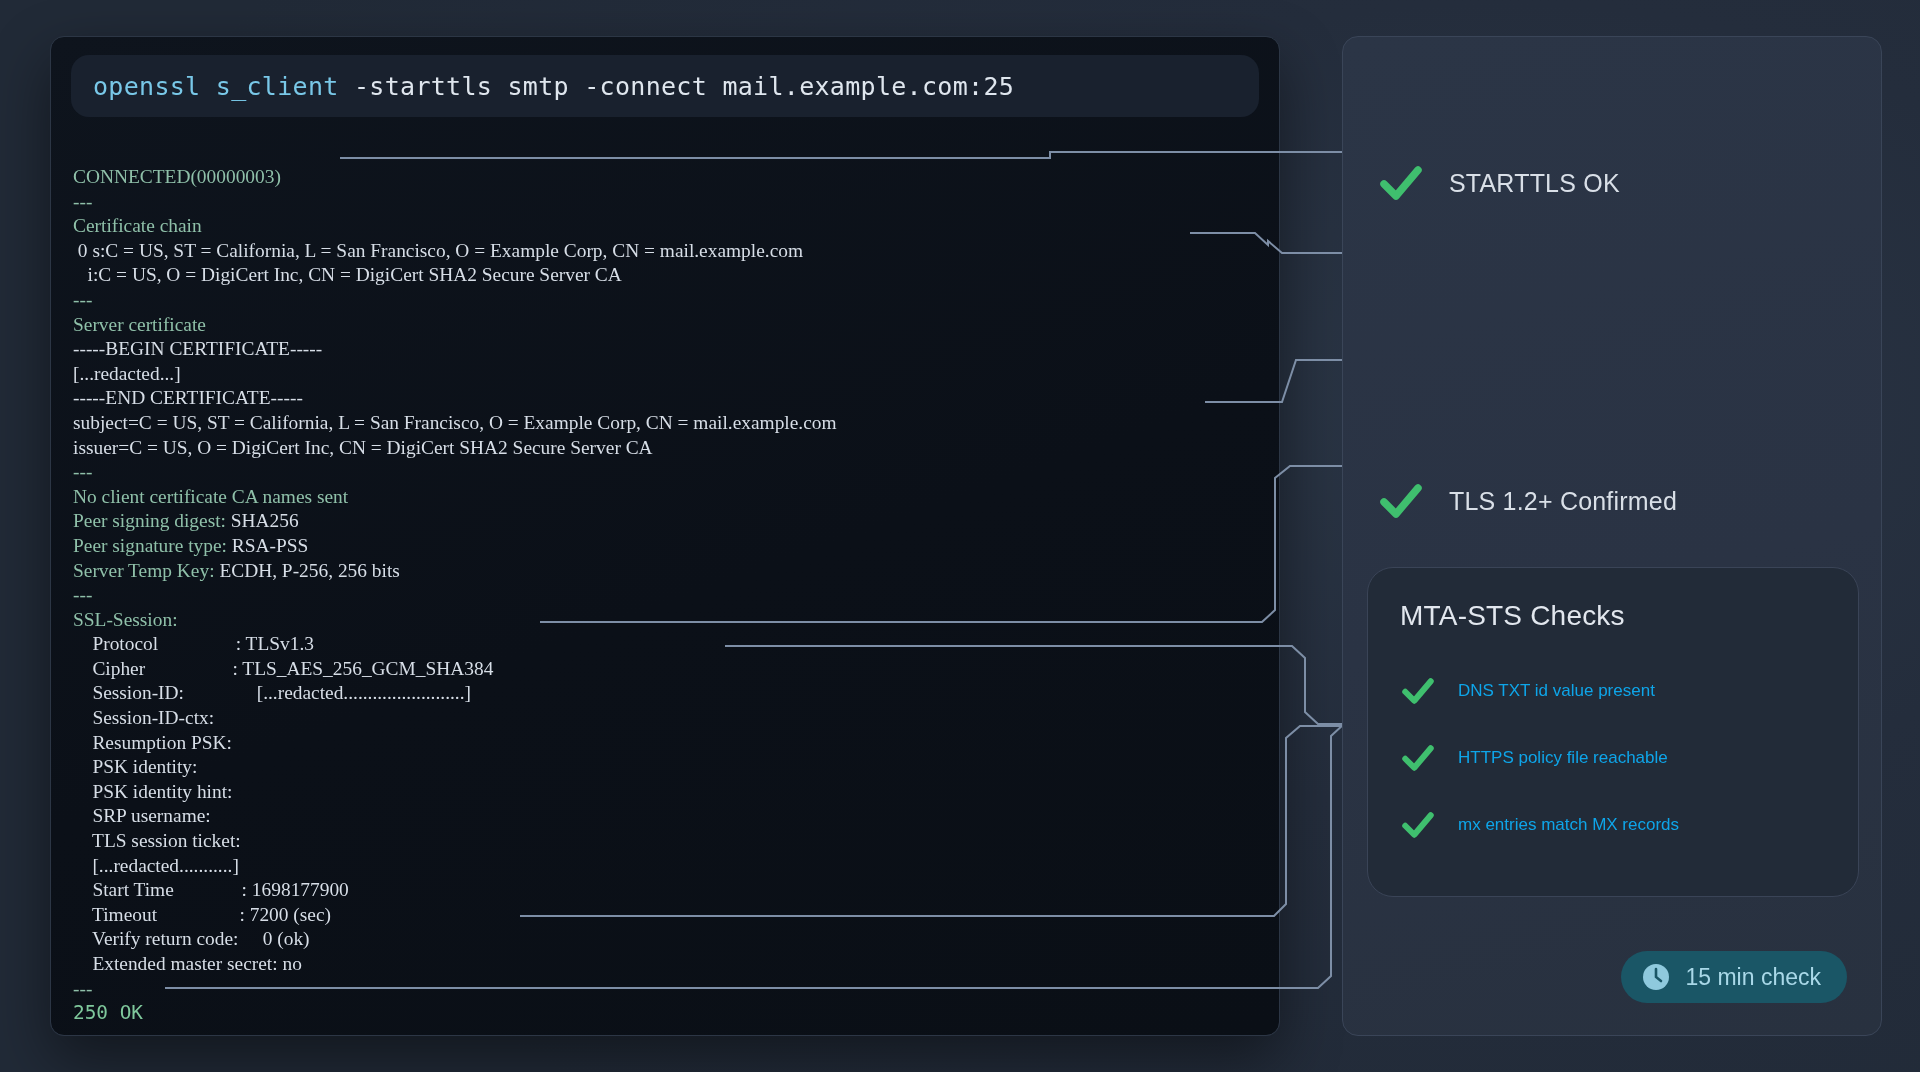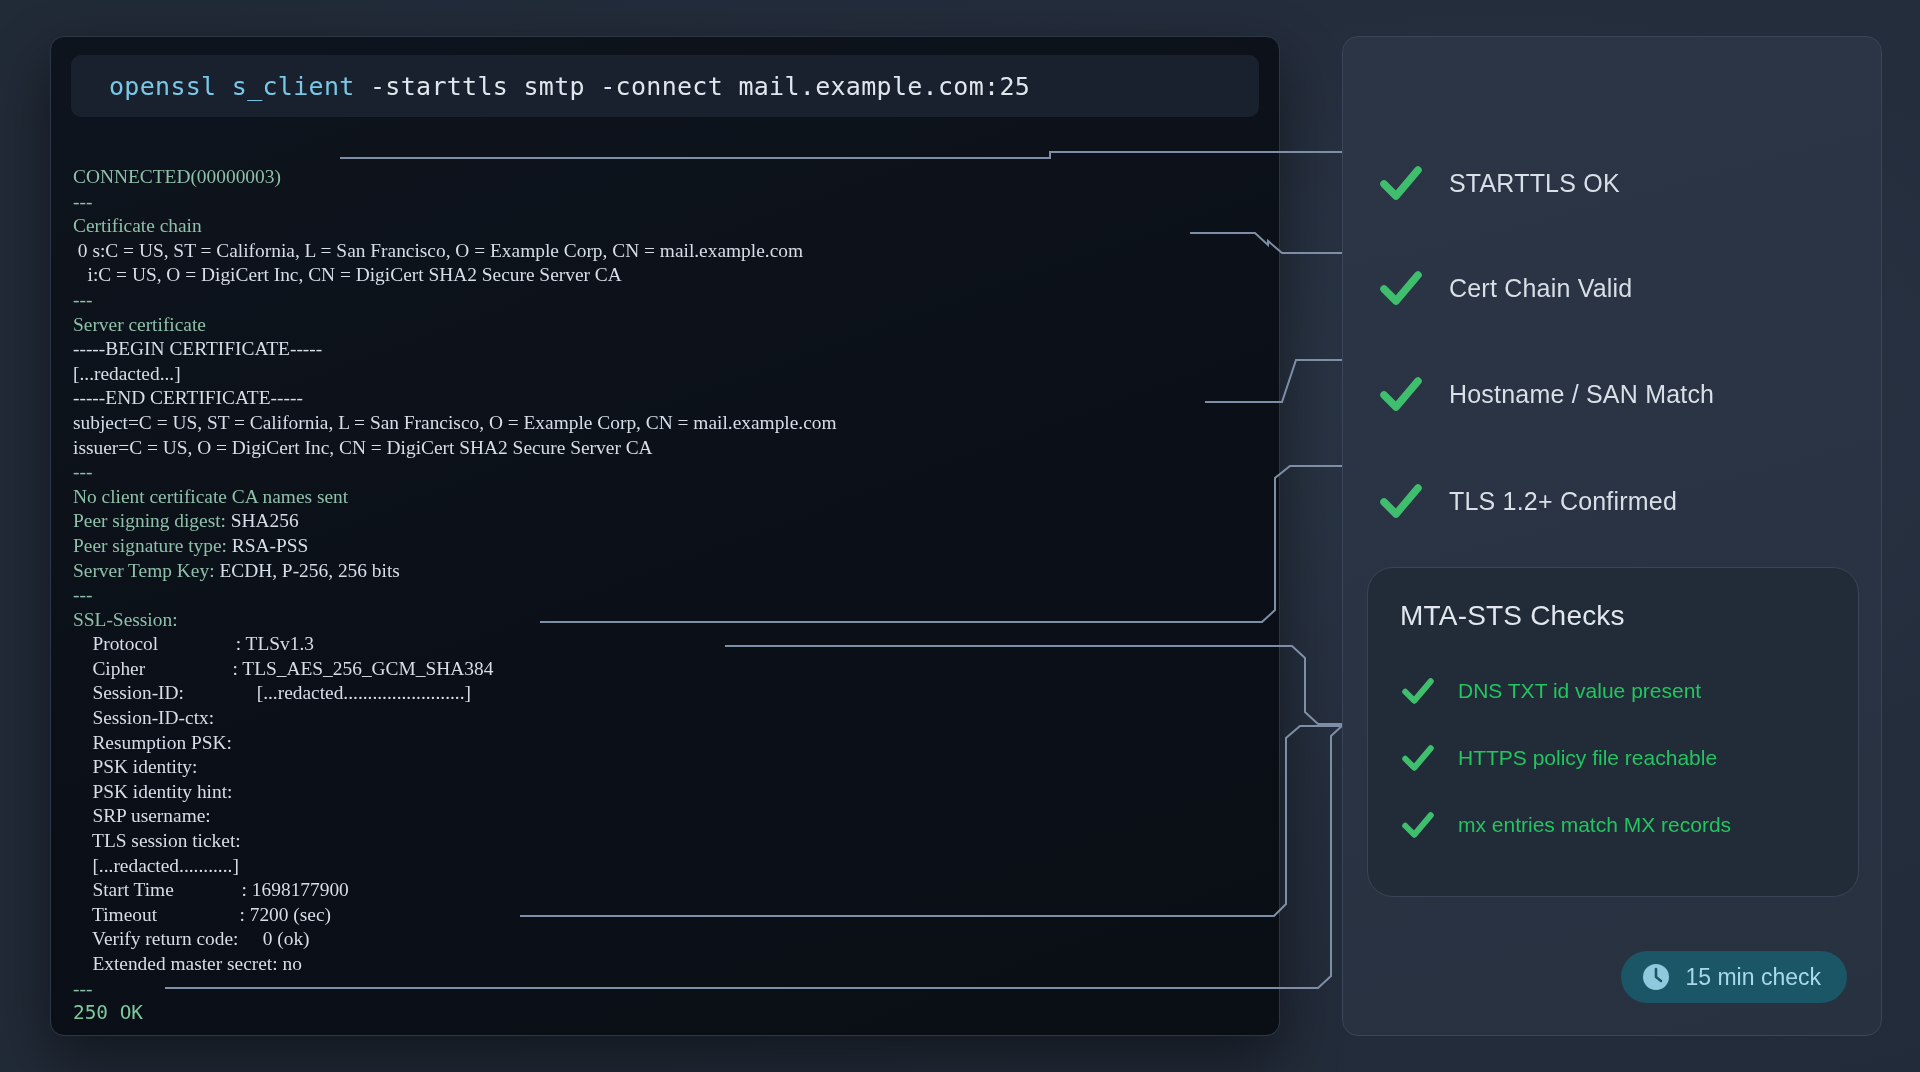--- a/index.html
+++ b/index.html
@@ -18,23 +18,23 @@
     position:absolute; left:50px; top:36px; width:1230px; height:1000px;
     background:linear-gradient(160deg,#0e141d 0%,#0b1018 55%,#0a0f16 100%);
     border:1px solid #2c3645;
     border-radius:14px;
     box-shadow:0 24px 60px rgba(0,0,0,.45);
     overflow:hidden;
   }
   #cmdbar{
     position:absolute; left:20px; top:18px; right:20px; height:62px;
     background:#19212e;
-    border-radius:10px;
+    border-radius:18px;
     display:flex; align-items:center;
-    padding:0 38px;
+    padding:0 22px;
   }
   .cmd{
     font-family:"DejaVu Sans Mono","Liberation Mono",monospace;
     font-size:25px; letter-spacing:.3px; white-space:pre;
   }
   .cmd .kw{ color:#79c8e8; }
   .cmd .rest{ color:#dfe6ee; }
 
   #termbody{
     position:absolute; left:22px; top:128px; right:14px; bottom:10px;
@@ -72,21 +72,21 @@
     border:1px solid #3a4457;
     border-radius:26px;
   }
   #mtatitle{
     position:absolute; left:32px; top:32px;
     color:#e2e7ee; font-size:28px; letter-spacing:.2px;
   }
   .mta-row{
     position:absolute; left:32px; display:flex; align-items:center; gap:22px;
   }
-  .mta-row .lbl{ color:#22c55e; font-size:21px; white-space:nowrap; }
+  .mta-row .lbl{ color:#0ea5e9; font-size:17px; white-space:nowrap; }
 
   #badge{
     position:absolute; right:34px; bottom:32px;
     display:flex; align-items:center; gap:14px;
     background:#1a5666;
     border-radius:26px;
     padding:11px 26px 11px 20px;
   }
   #badge .btxt{ color:#a9d8e8; font-size:23px; white-space:nowrap; }
 </style>
@@ -130,33 +130,21 @@
 
   <div id="rightpanel">
 
     <div class="check-row" style="top:122px">
       <svg class="tick" viewBox="0 0 48 48">
           <path d="M7 25 L19 37 L41 11" fill="none" stroke="#3fbf6e" stroke-width="7.5" stroke-linecap="round" stroke-linejoin="round"></path>
         </svg>
       <span class="lbl">STARTTLS OK</span>
     </div>
 
-    <div class="check-row" style="top:227px">
-      <svg class="tick" viewBox="0 0 48 48">
-          <path d="M7 25 L19 37 L41 11" fill="none" stroke="#3fbf6e" stroke-width="7.5" stroke-linecap="round" stroke-linejoin="round"></path>
-        </svg>
-      <span class="lbl">Cert Chain Valid</span>
-    </div>
 
-    <div class="check-row" style="top:333px">
-      <svg class="tick" viewBox="0 0 48 48">
-          <path d="M7 25 L19 37 L41 11" fill="none" stroke="#3fbf6e" stroke-width="7.5" stroke-linecap="round" stroke-linejoin="round"></path>
-        </svg>
-      <span class="lbl">Hostname / SAN Match</span>
-    </div>
 
     <div class="check-row" style="top:440px">
       <svg class="tick" viewBox="0 0 48 48">
           <path d="M7 25 L19 37 L41 11" fill="none" stroke="#3fbf6e" stroke-width="7.5" stroke-linecap="round" stroke-linejoin="round"></path>
         </svg>
       <span class="lbl">TLS 1.2+ Confirmed</span>
     </div>
 
     <div id="mtabox">
       <div id="mtatitle">MTA-STS Checks</div>

